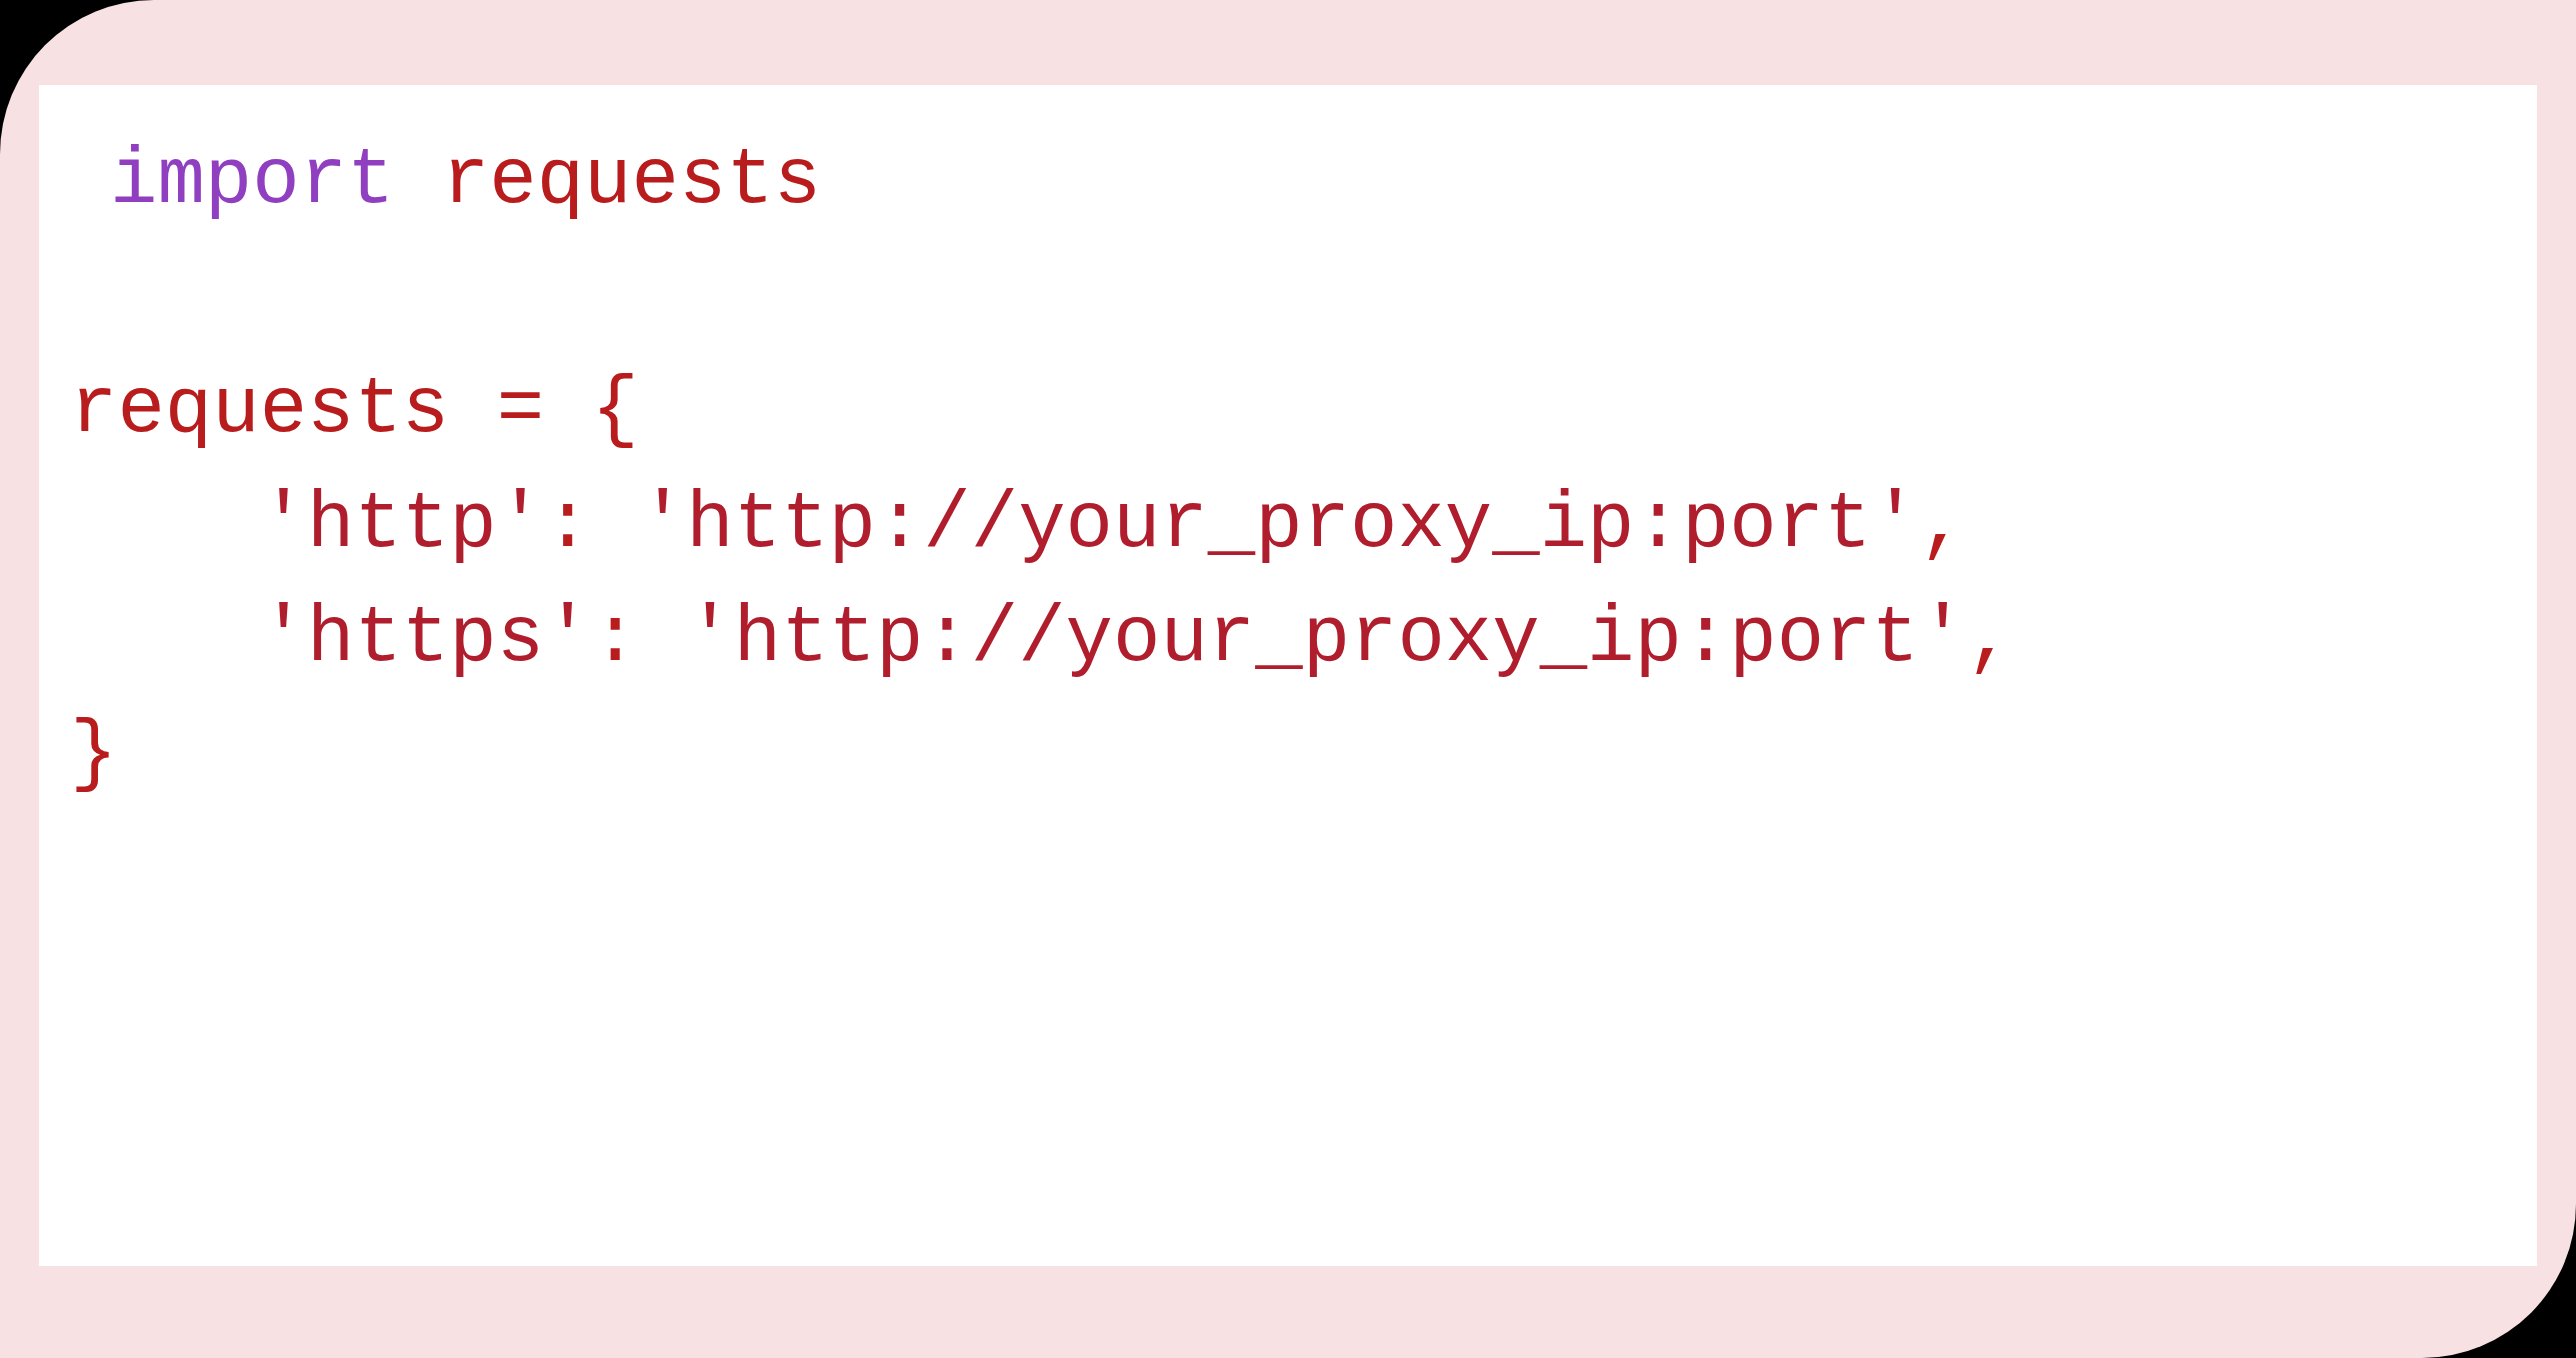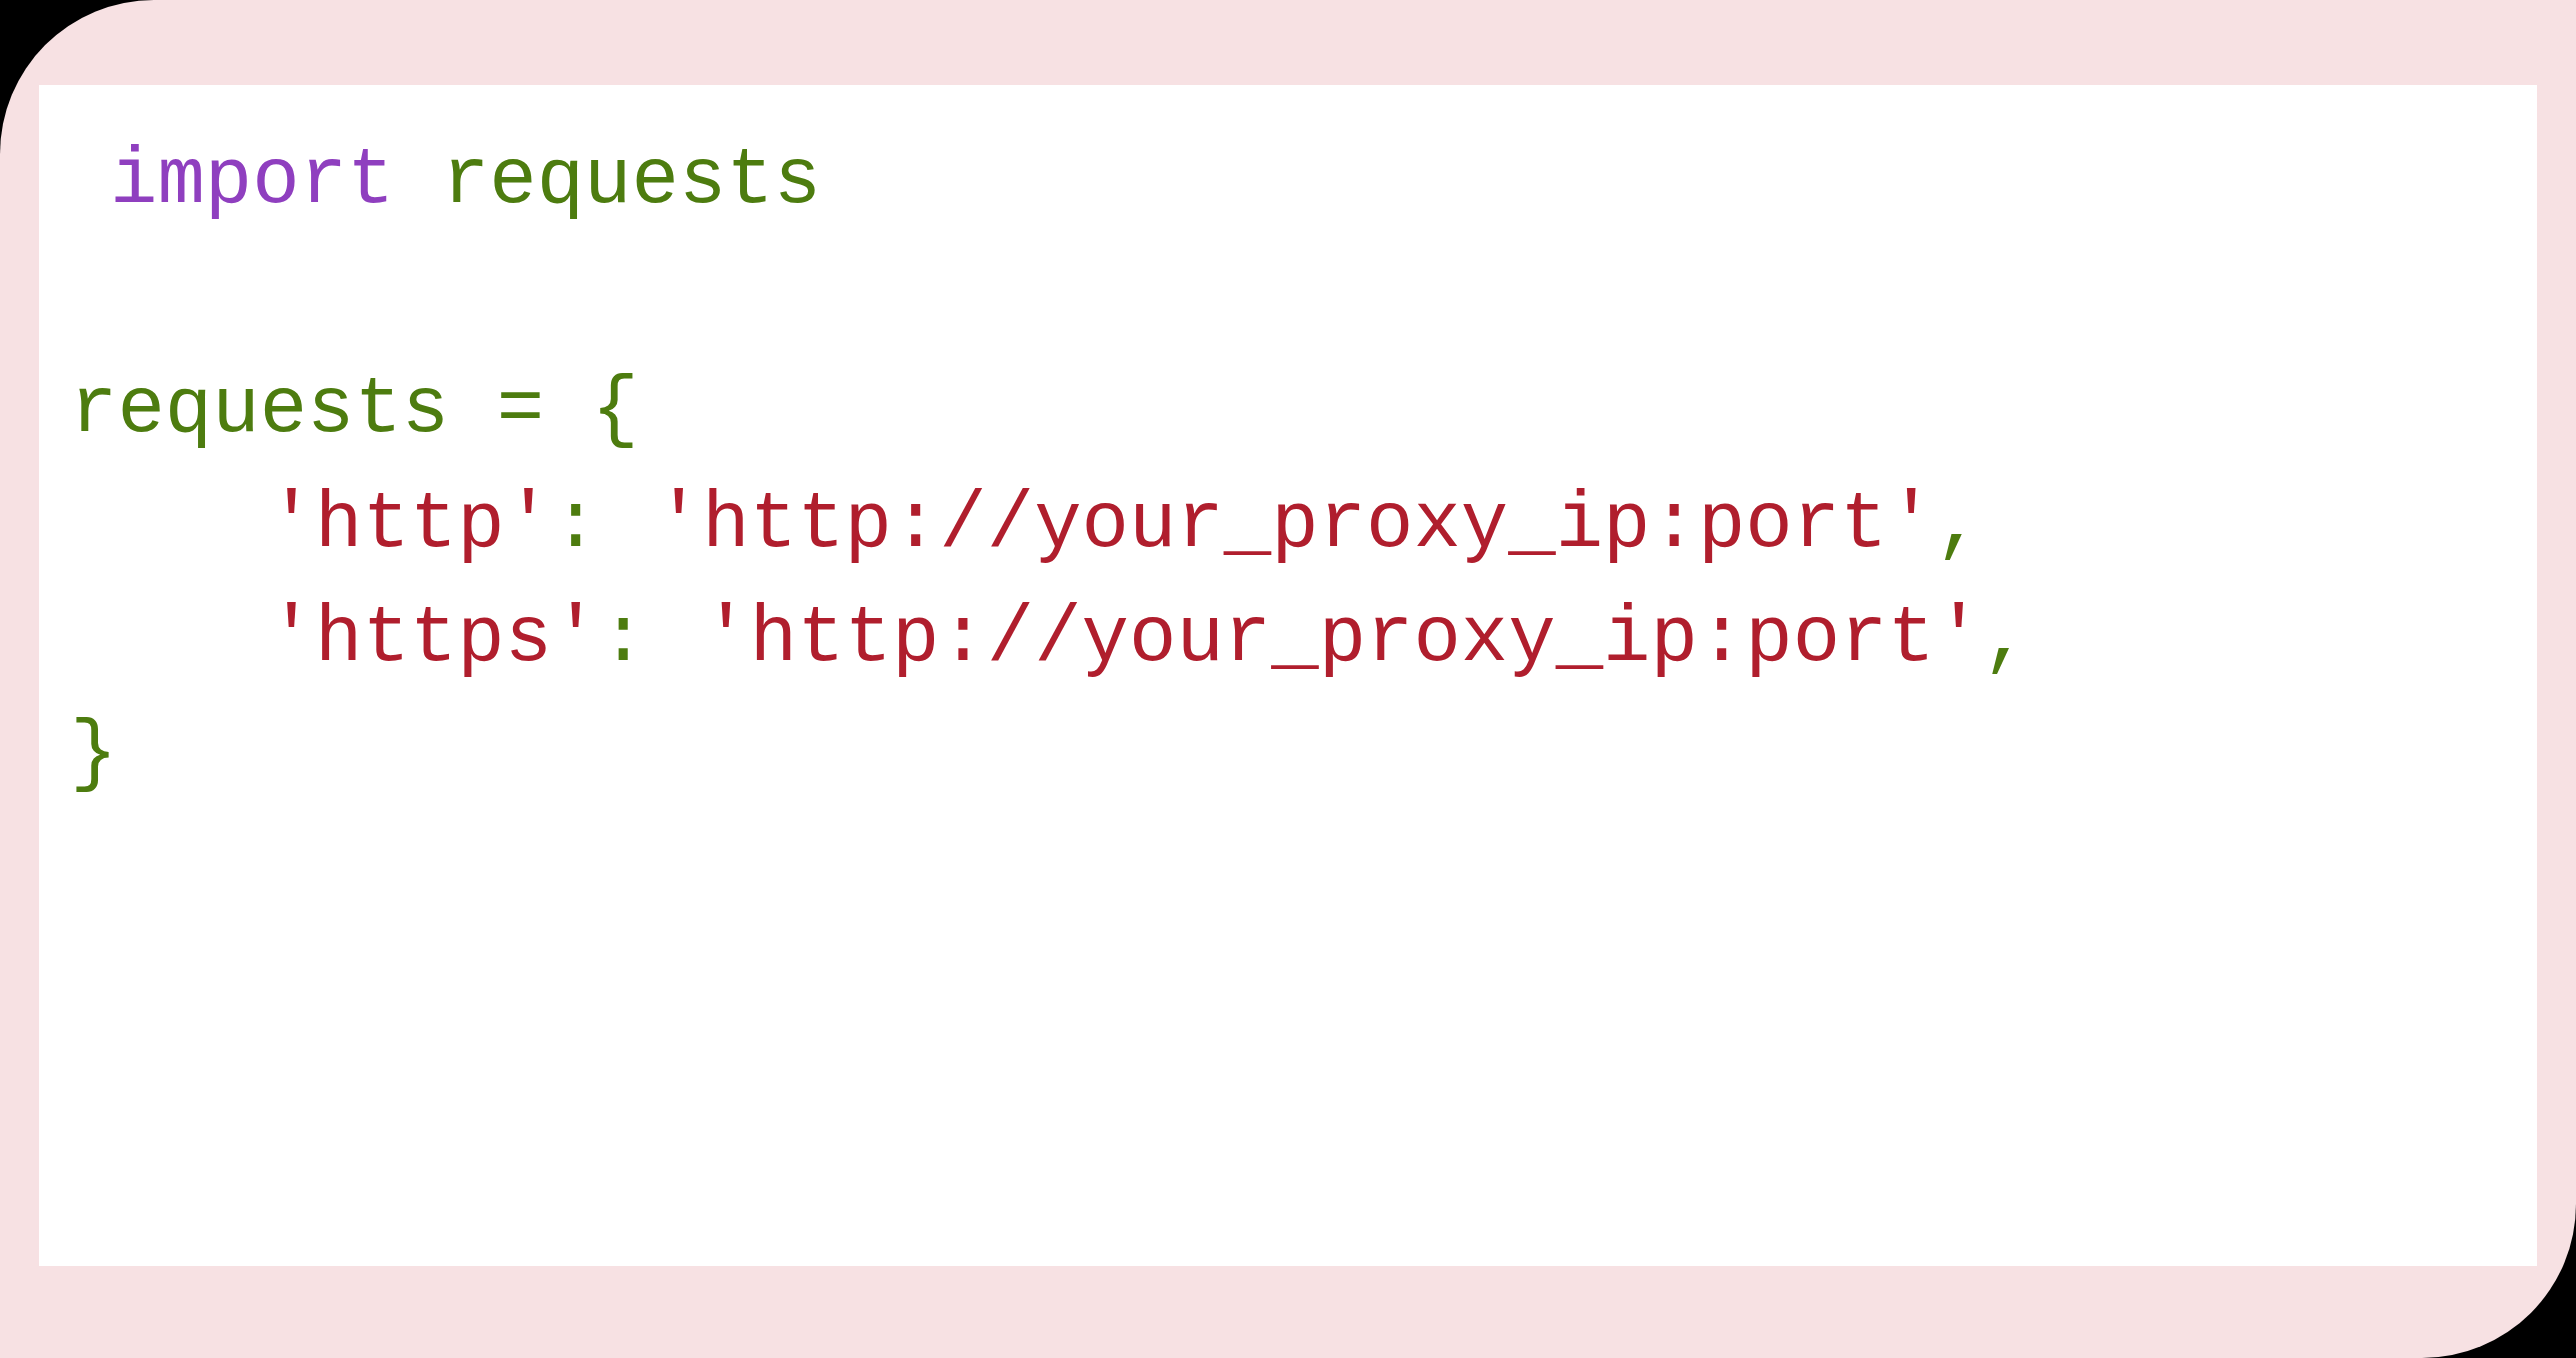--- a/index.html
+++ b/index.html
@@ -26,22 +26,22 @@
     width: 100%;
     padding: 39px 31px 46px 31px;
     font-family: "SFMono-Regular", "Menlo", "Consolas", "Liberation Mono", monospace;
     font-size: 79px;
     line-height: 1.45;
     white-space: pre;
     color: #111;
     overflow: hidden;
   }
   .tok-keyword { color: #8f3fbf; margin-left: 40px; }
-  .tok-string  { color: #b01e2d; margin-left: 8px; }
-  .tok-default { color: #4d7c0f; }
+  .tok-string  { color: #b01e2d; }
+  .tok-default { color: #b91c1c; }
 </style>
 </head>
 <body>
 
 <div class="outer-card">
   <div class="code-panel"><span class="tok-keyword">import</span><span class="tok-default"> </span><span class="tok-default">requests</span>
 <span class="tok-default"></span>
 <span class="tok-default">requests = {</span>
 <span class="tok-default">    </span><span class="tok-string">'http'</span><span class="tok-default">: </span><span class="tok-string">'http://your_proxy_ip:port'</span><span class="tok-default">,</span>
 <span class="tok-default">    </span><span class="tok-string">'https'</span><span class="tok-default">: </span><span class="tok-string">'http://your_proxy_ip:port'</span><span class="tok-default">,</span>

